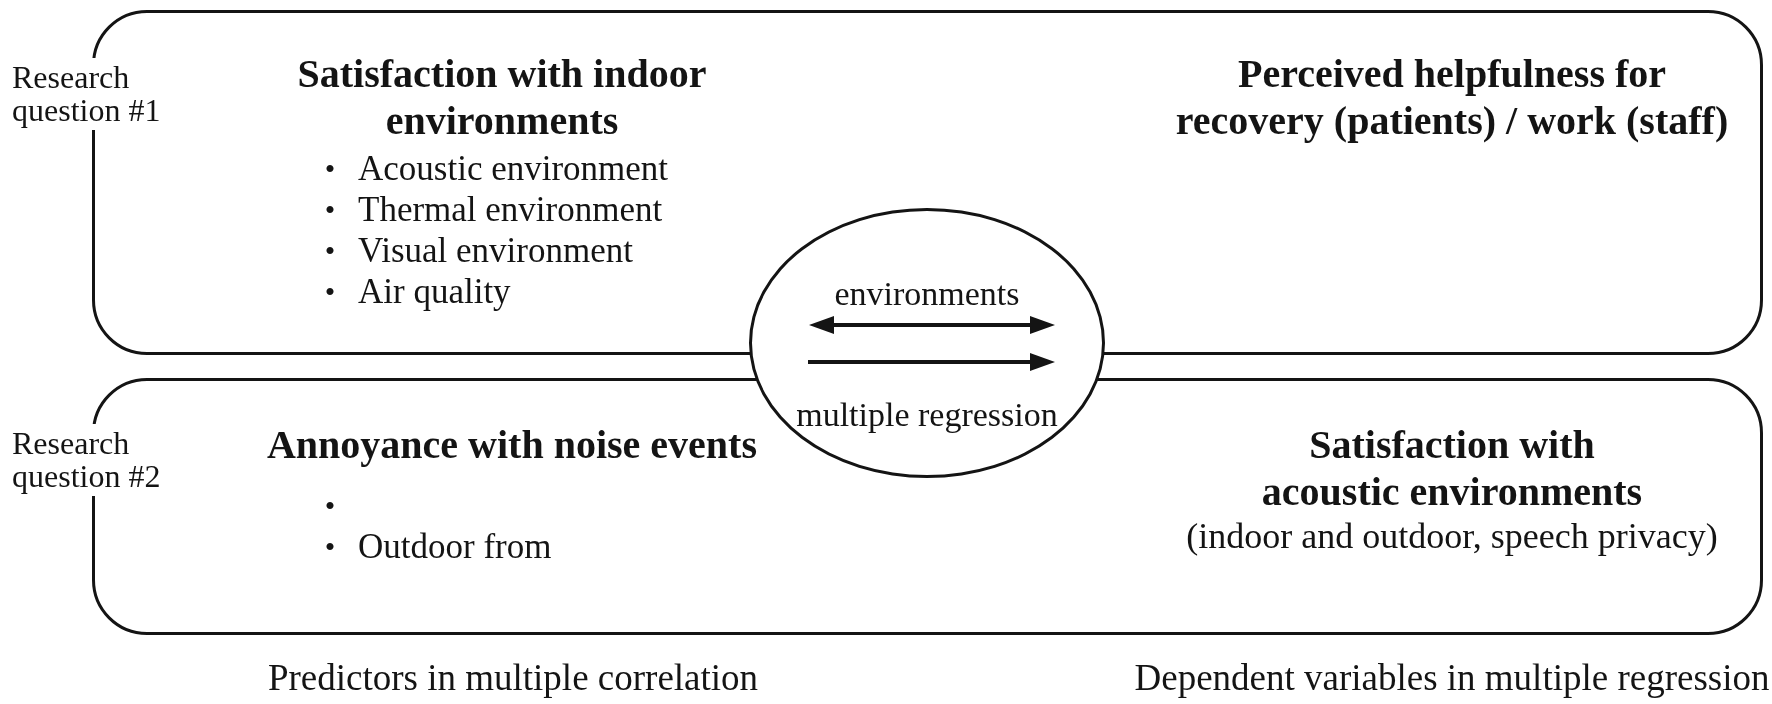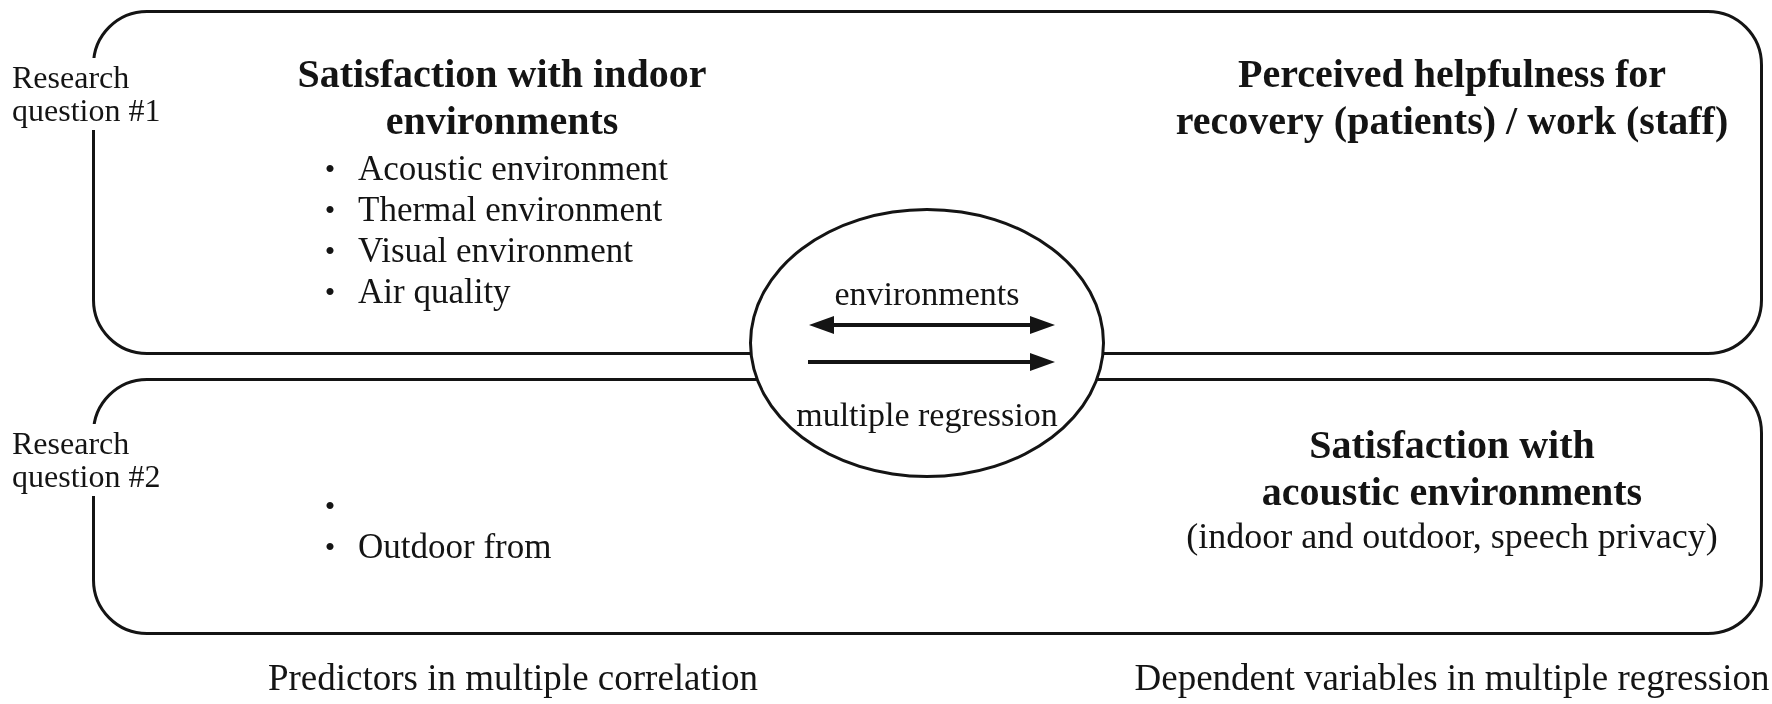--- a/index.html
+++ b/index.html
@@ -139,20 +139,21 @@
     </li>
     <li>
       <span class="dot"></span>
       <span>Air quality</span>
     </li>
   </ul>
 
   <div class="col-title" id="top-right-title">Perceived helpfulness for
 recovery (patients) / work (staff)</div>
 
+  <div class="col-title" id="bottom-left-title">Annoyance with noise events</div>
 
   <ul class="bullet-list" id="bottom-bullets">
     <li>
       <span class="dot"></span>
     </li>
     <li>
       <span class="dot"></span>
       <span>Outdoor from</span>
     </li>
   </ul>

